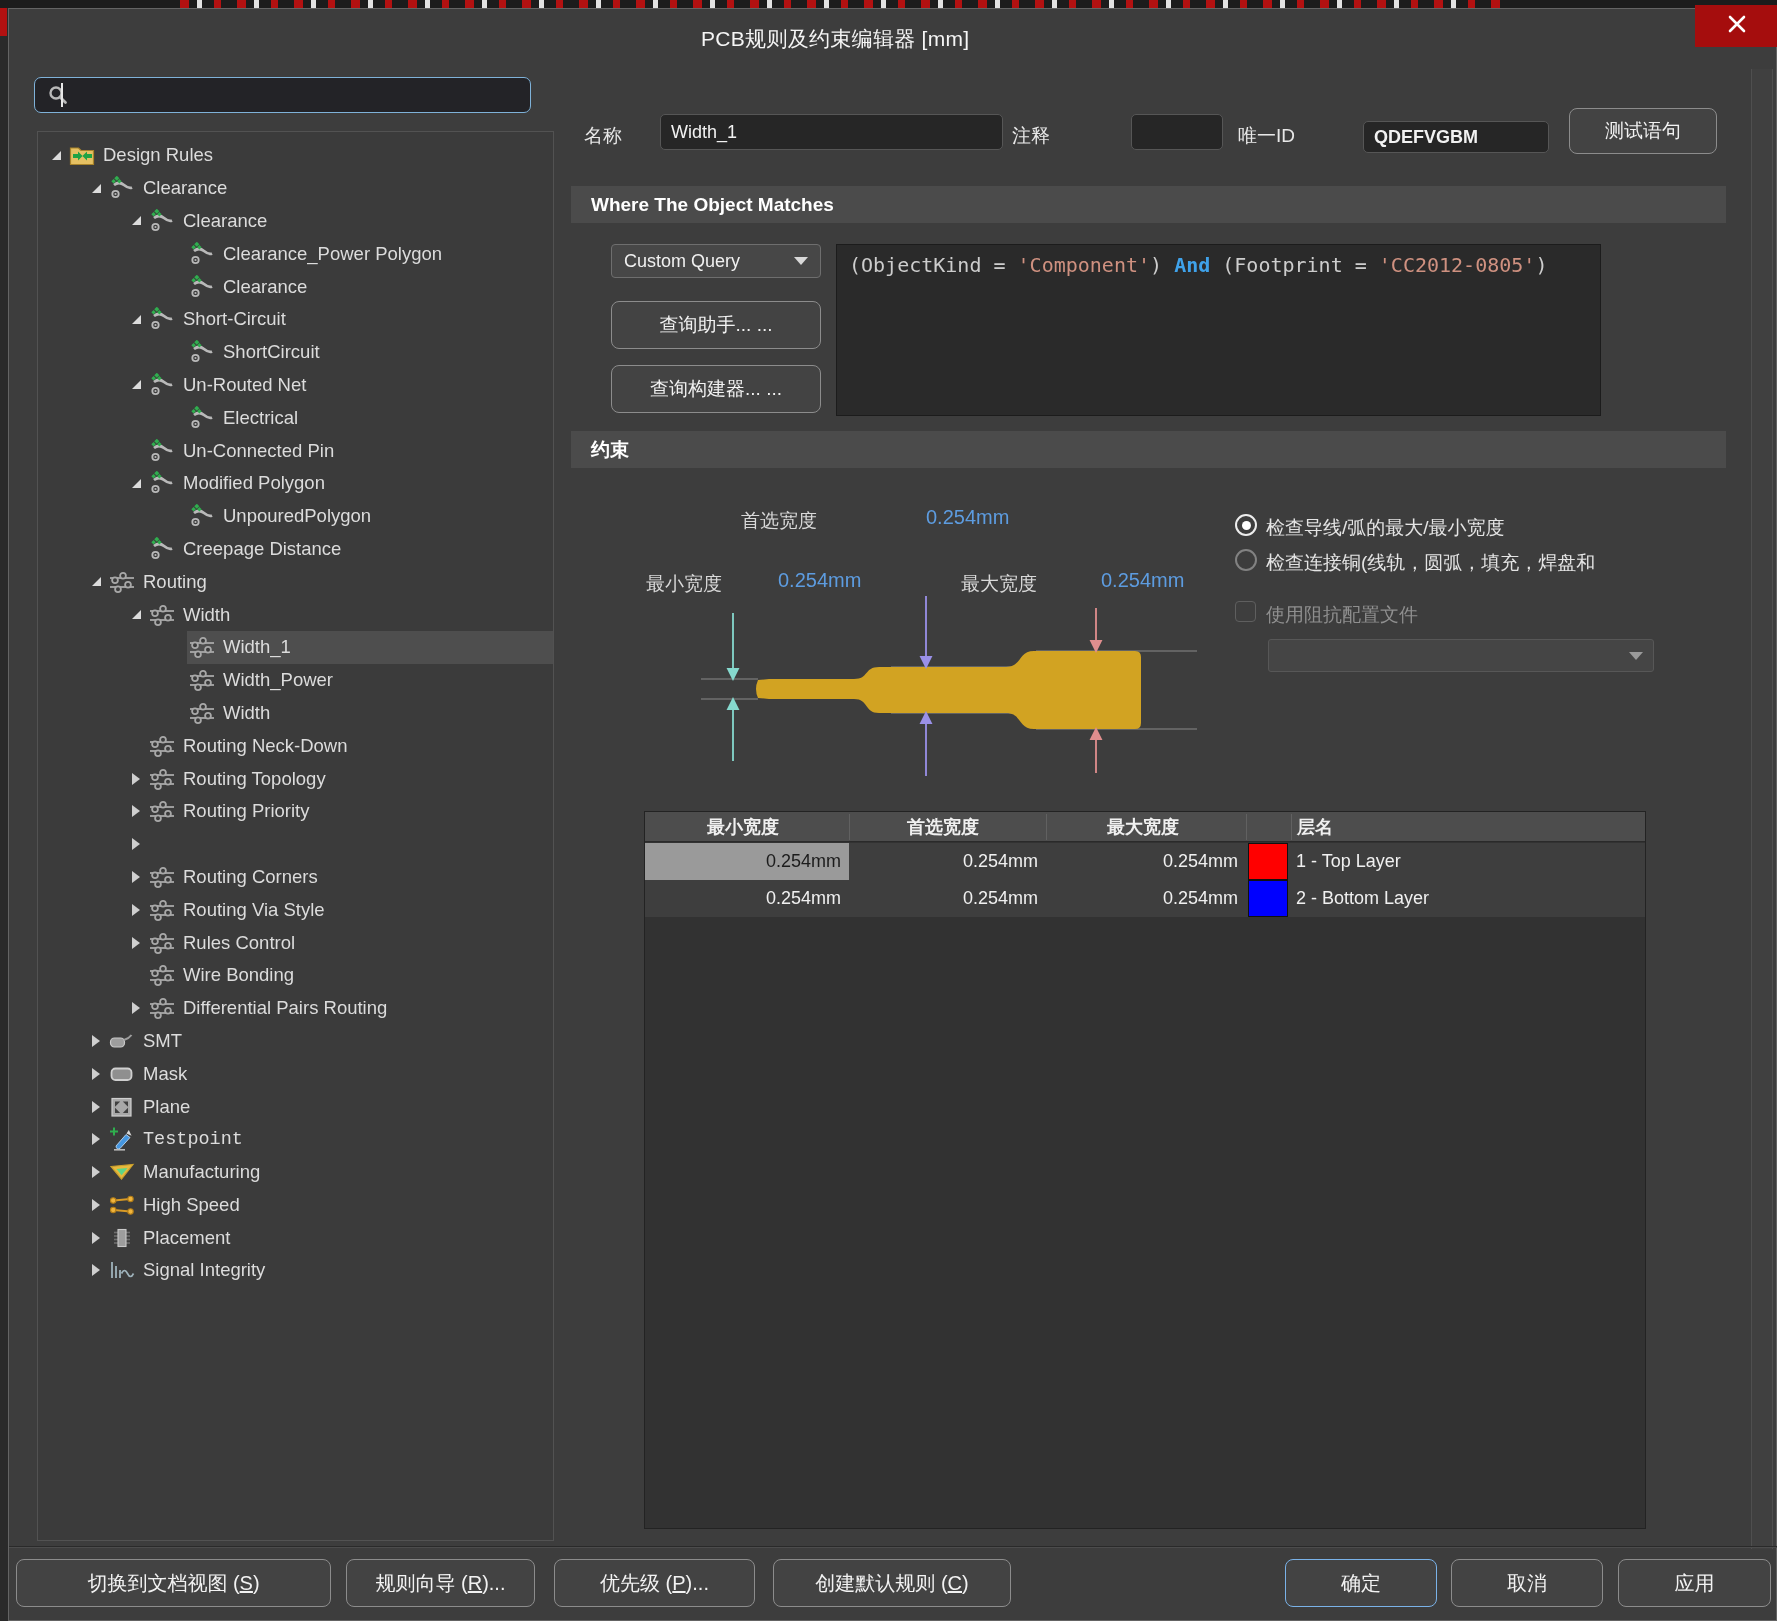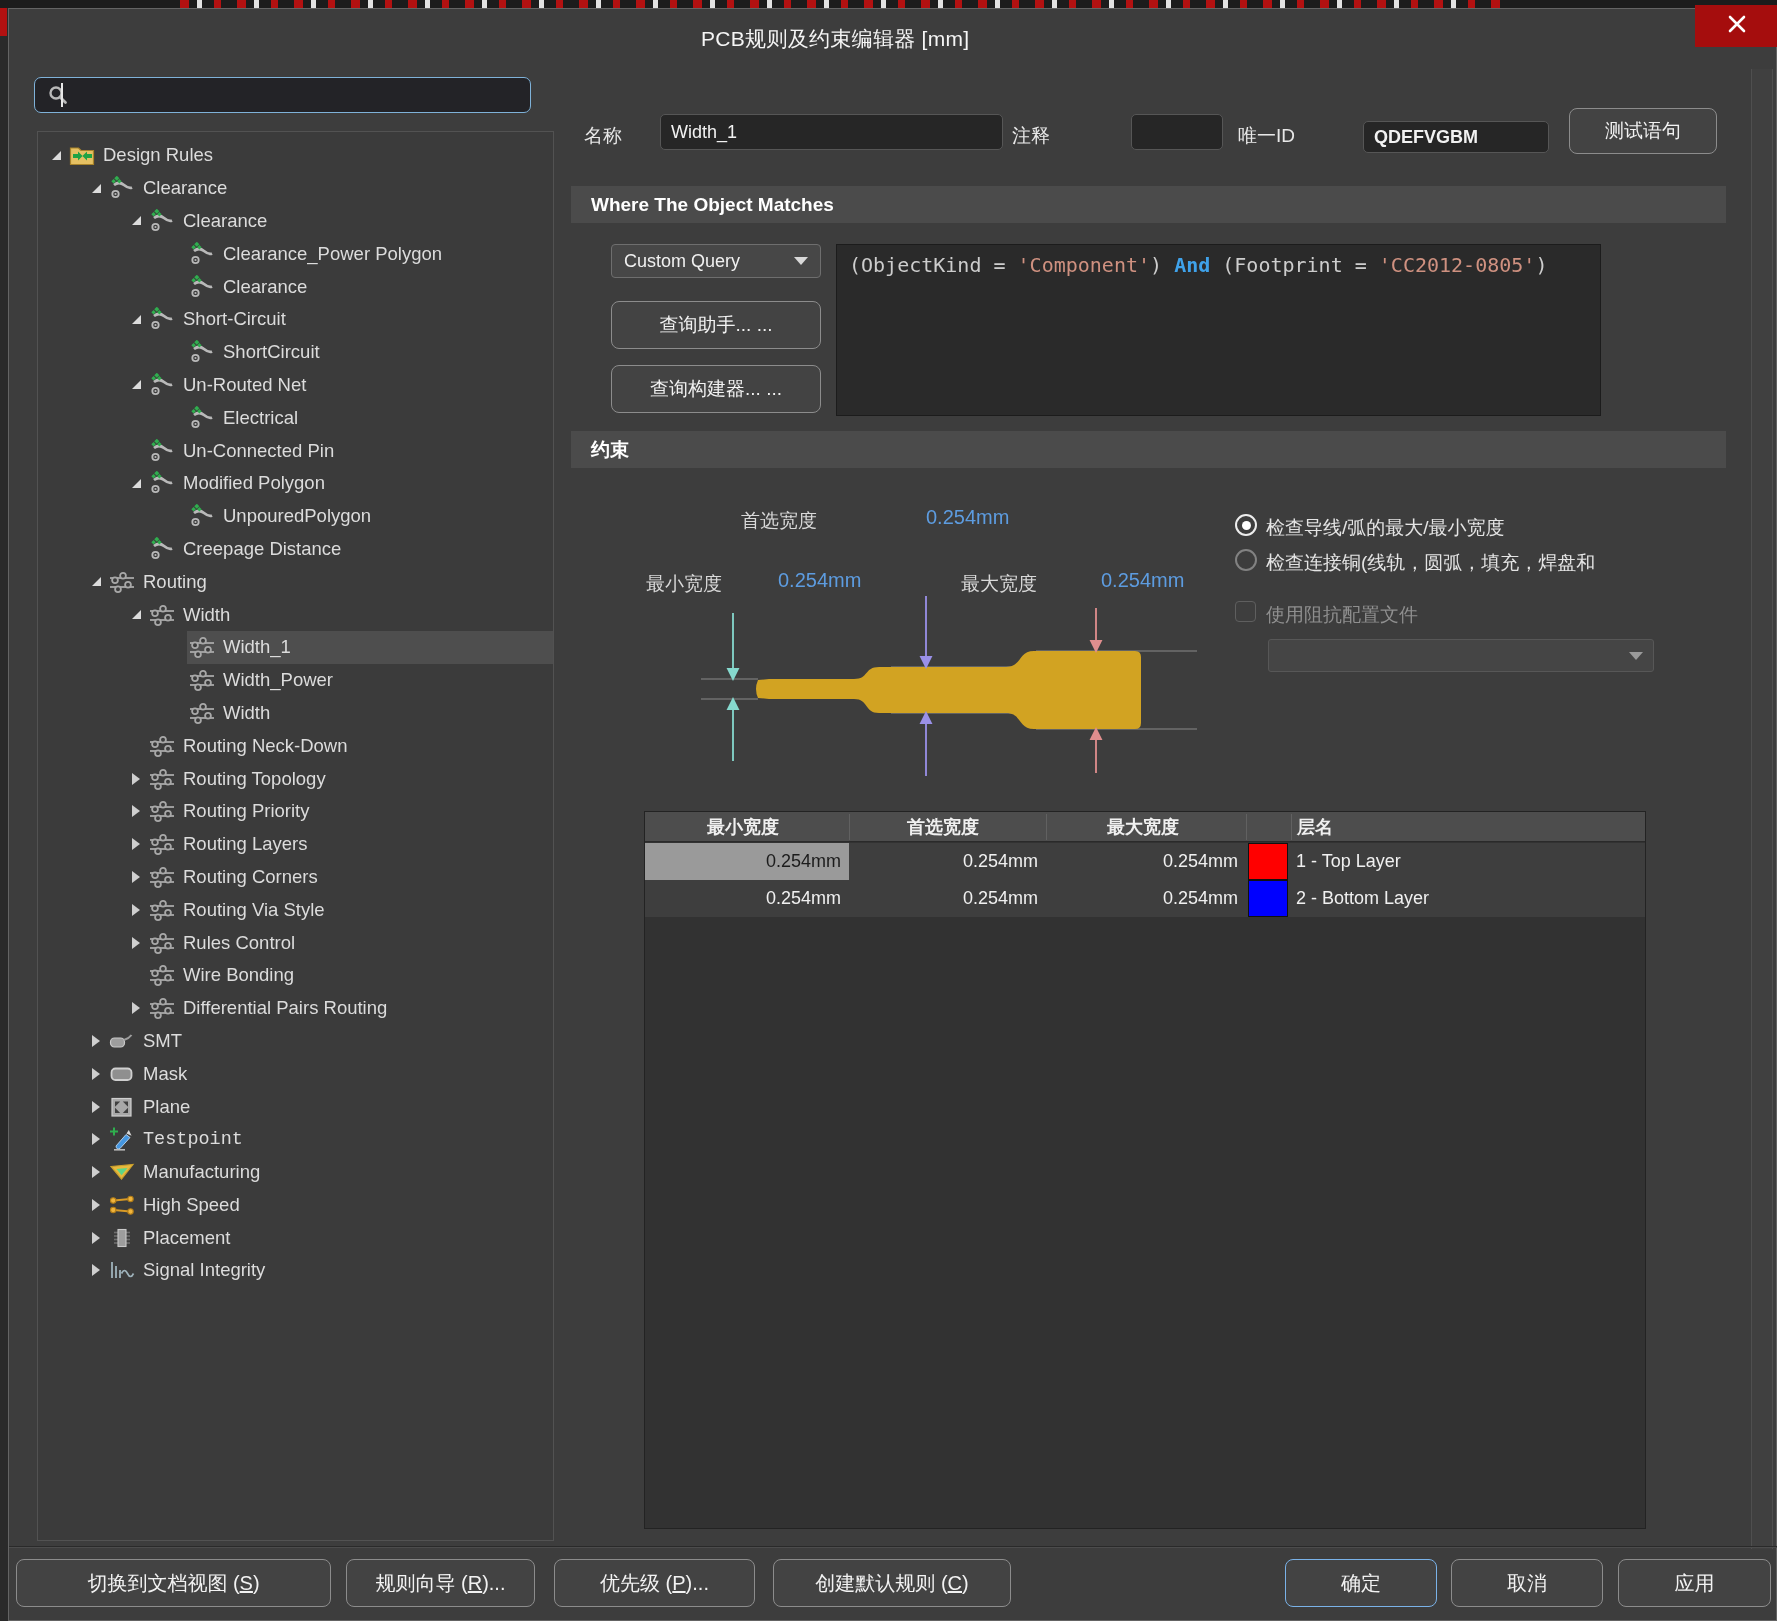--- a/index.html
+++ b/index.html
@@ -483,33 +483,20 @@
                 <circle cx="9" cy="19.2" r="2.9"></circle>
                 <circle cx="19" cy="14.8" r="2.9"></circle>
               </svg>
             </span>
             <span>Routing Priority</span>
           </span>
         </div>
         <div class="trow" style="padding-left: 87px;">
           <span class="arr">
             <i class="col"></i>
-          </span>
-          <span class="rc">
-            <span class="ticon">
-              <svg viewBox="0 0 26 24" stroke="#a8a8a8" stroke-width="1.8" fill="#3b3b3b">
-                <line x1="1" y1="8" x2="25" y2="8"></line>
-                <circle cx="14" cy="5.8" r="2.9"></circle>
-                <circle cx="6" cy="10.2" r="2.9"></circle>
-                <line x1="1" y1="17" x2="25" y2="17"></line>
-                <circle cx="9" cy="19.2" r="2.9"></circle>
-                <circle cx="19" cy="14.8" r="2.9"></circle>
-              </svg>
-            </span>
-            <span>Routing Layers</span>
           </span>
         </div>
         <div class="trow" style="padding-left: 87px;">
           <span class="arr">
             <i class="col"></i>
           </span>
           <span class="rc">
             <span class="ticon">
               <svg viewBox="0 0 26 24" stroke="#a8a8a8" stroke-width="1.8" fill="#3b3b3b">
                 <line x1="1" y1="8" x2="25" y2="8"></line>

